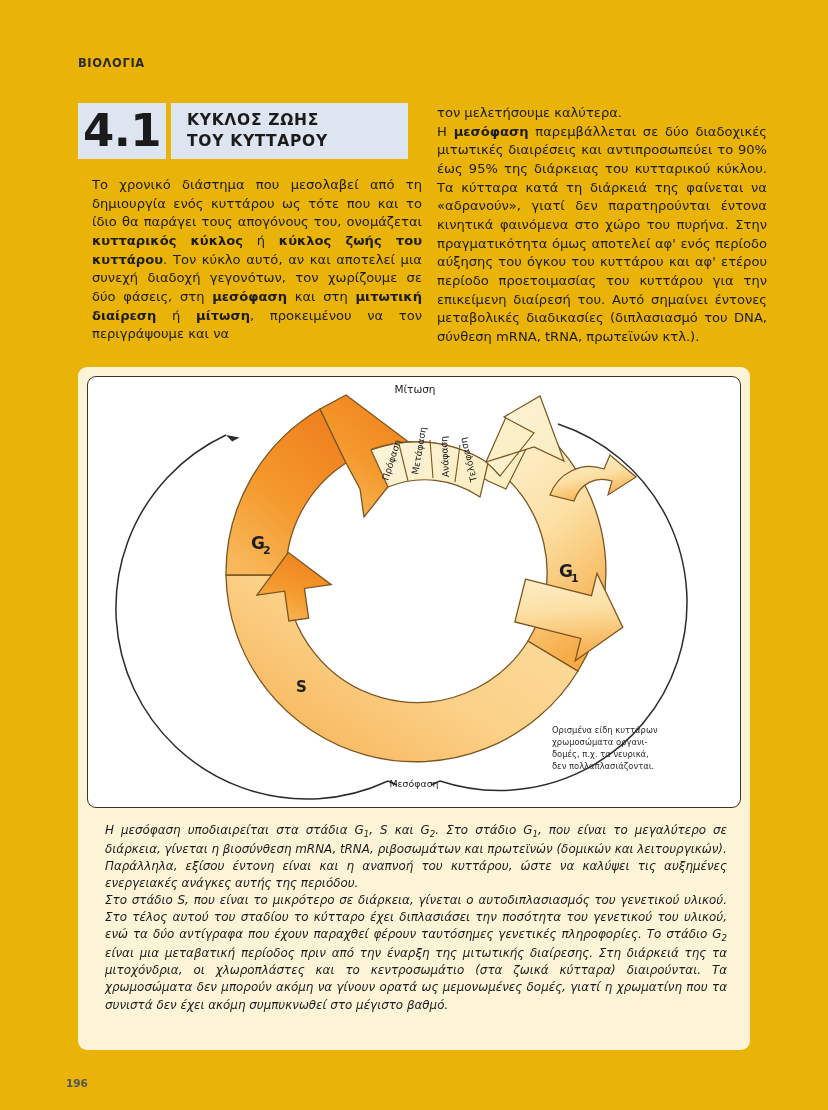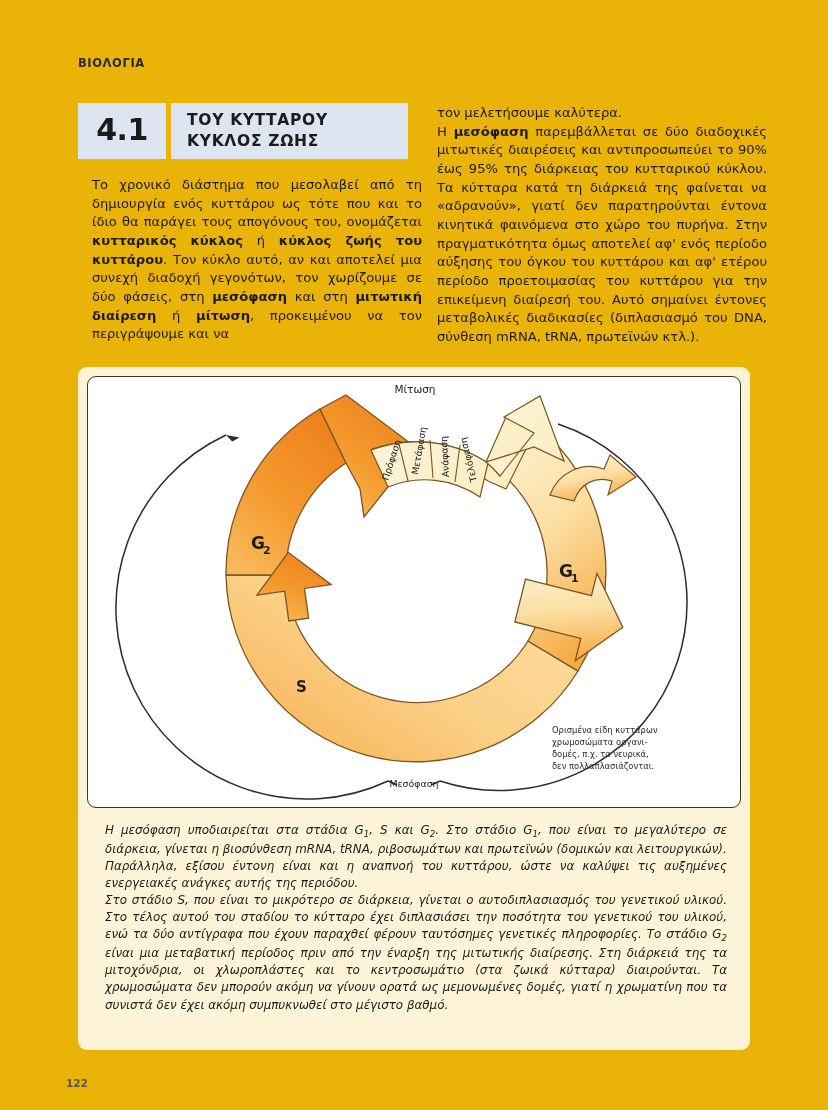--- a/index.html
+++ b/index.html
@@ -44,21 +44,21 @@
     align-items: stretch;
     gap: 5px;
     height: 56px;
   }
   .section-number {
     background: #dde5f0;
     width: 88px;
     display: flex;
     align-items: center;
     justify-content: center;
-    font-size: 30px;
+    font-size: 45px;
     font-weight: 700;
     letter-spacing: -0.5px;
     color: #1b1b1b;
     line-height: 1;
     padding-bottom: 2px;
   }
   .section-title-box {
     background: #dde5f0;
     width: 237px;
     display: flex;
@@ -156,22 +156,22 @@
 </head>
 <body>
 
 <div class="page">
 
   <div class="running-head">ΒΙΟΛΟΓΙΑ</div>
 
   <div class="section-header">
     <div class="section-number">4.1</div>
     <div class="section-title-box">
+      <span>ΚΥΚΛΟΣ ΖΩΗΣ</span>
       <span>ΤΟΥ ΚΥΤΤΑΡΟΥ</span>
-      <span>ΚΥΚΛΟΣ ΖΩΗΣ</span>
     </div>
   </div>
 
   <div class="col col-left">
     <p>Το χρονικό διάστημα που μεσολαβεί από τη δημιουργία ενός κυττάρου ως τότε που και το ίδιο θα παράγει τους απογόνους του, ονομάζεται <b>κυτταρικός κύκλος</b> ή <b>κύκλος ζωής του κυττάρου</b>. Τον κύκλο αυτό, αν και αποτελεί μια συνεχή διαδοχή γεγονότων, τον χωρίζουμε σε δύο φάσεις, στη <b>μεσόφαση</b> και στη <b>μιτωτική διαίρεση</b> ή <b>μίτωση</b>, προκειμένου να τον περιγράψουμε και να</p>
   </div>
 
   <div class="col col-right">
     <p>τον μελετήσουμε καλύτερα.<br>Η <b>μεσόφαση</b> παρεμβάλλεται σε δύο διαδοχικές μιτωτικές διαιρέσεις και αντιπροσωπεύει το 90% έως 95% της διάρκειας του κυτταρικού κύκλου. Τα κύτταρα κατά τη διάρκειά της φαίνεται να «αδρανούν», γιατί δεν παρατηρούνται έντονα κινητικά φαινόμενα στο χώρο του πυρήνα. Στην πραγματικότητα όμως αποτελεί αφ' ενός περίοδο αύξησης του όγκου του κυττάρου και αφ' ετέρου περίοδο προετοιμασίας του κυττάρου για την επικείμενη διαίρεσή του. Αυτό σημαίνει έντονες μεταβολικές διαδικασίες (διπλασιασμό του DNA, σύνθεση mRNA, tRNA, πρωτεϊνών κτλ.).</p>
   </div>
@@ -351,14 +351,14 @@
       </div>
     </div>
 
     <div class="caption">
       <p>Η μεσόφαση υποδιαιρείται στα στάδια G<sub>1</sub>, S και G<sub>2</sub>. Στο στάδιο G<sub>1</sub>, που είναι το μεγαλύτερο σε διάρκεια, γίνεται η βιοσύνθεση mRNA, tRNA, ριβοσωμάτων και πρωτεϊνών (δομικών και λειτουργικών).</p>
       <p>Παράλληλα, εξίσου έντονη είναι και η αναπνοή του κυττάρου, ώστε να καλύψει τις αυξημένες ενεργειακές ανάγκες αυτής της περιόδου.</p>
       <p>Στο στάδιο S, που είναι το μικρότερο σε διάρκεια, γίνεται ο αυτοδιπλασιασμός του γενετικού υλικού. Στο τέλος αυτού του σταδίου το κύτταρο έχει διπλασιάσει την ποσότητα του γενετικού του υλικού, ενώ τα δύο αντίγραφα που έχουν παραχθεί φέρουν ταυτόσημες γενετικές πληροφορίες. Το στάδιο G<sub>2</sub> είναι μια μεταβατική περίοδος πριν από την έναρξη της μιτωτικής διαίρεσης. Στη διάρκειά της τα μιτοχόνδρια, οι χλωροπλάστες και το κεντροσωμάτιο (στα ζωικά κύτταρα) διαιρούνται. Τα χρωμοσώματα δεν μπορούν ακόμη να γίνουν ορατά ως μεμονωμένες δομές, γιατί η χρωματίνη που τα συνιστά δεν έχει ακόμη συμπυκνωθεί στο μέγιστο βαθμό.</p>
     </div>
   </div>
 
-  <div class="folio">122</div>
+  <div class="folio">196</div>
 </div>
 
 </body></html>

